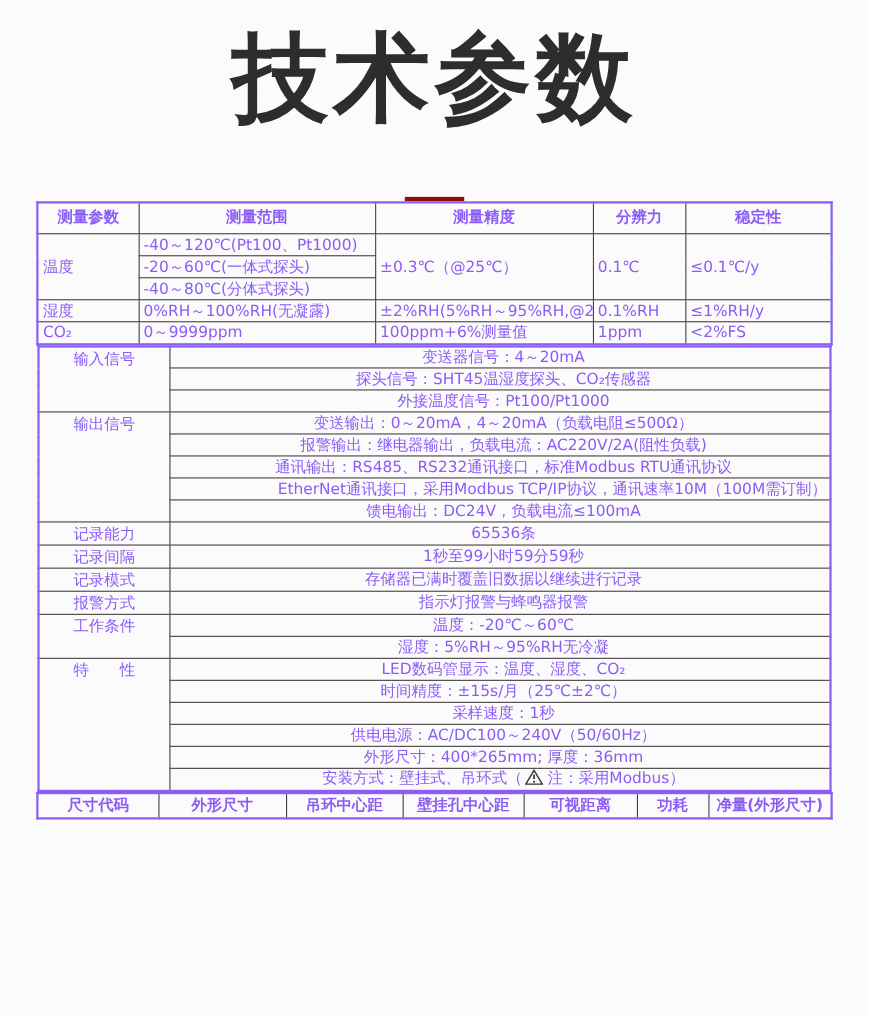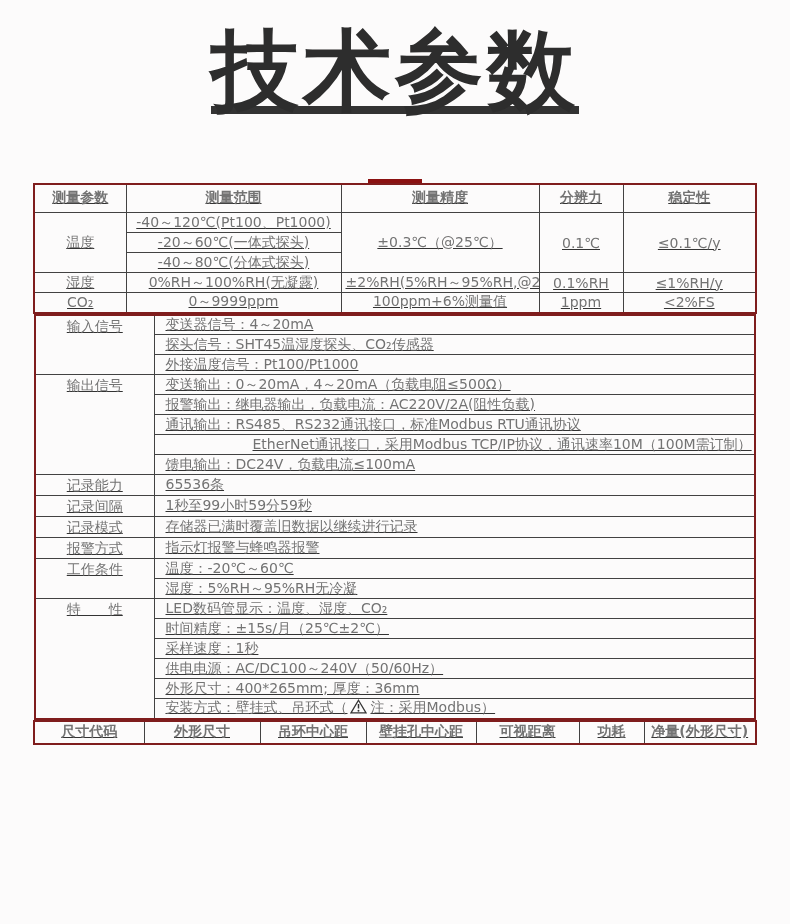--- a/index.html
+++ b/index.html
@@ -3,21 +3,21 @@
 <meta charset="utf-8">
 <style>
   * { box-sizing: border-box; margin: 0; padding: 0; }
   html, body {
     width: 790px; height: 924px;
     background: #fcfbfb;
     color: #333333;
     font-family: "DejaVu Sans", sans-serif;
     overflow: hidden;
   }
-  .page { width: 790px; height: 924px; text-decoration: underline; }
+  .page { width: 790px; height: 924px; }
 
   .title {
     text-align: center;
     font-size: 88px;
     line-height: 1.04;
     font-weight: bold;
     letter-spacing: 4px;
     color: #2d2d2d;
     padding-top: 25px;
     white-space: nowrap;
@@ -26,47 +26,47 @@
     width: 54px; height: 4px;
     background: #8b1111;
     margin: 62px auto 0 auto;
   }
 
   table.tbl {
     border-collapse: collapse;
     table-layout: fixed;
     width: 722px;
     margin: 0 auto;
-    border: 2px solid #7f1d1d;
+    border: 2px solid #8b5cf6;
     font-size: 14px;
-    color: #737373;
+    color: #8b5cf6;
   }
   .tbl th, .tbl td {
     border: 1px solid #424242;
     padding: 0 4px;
     overflow: hidden;
     white-space: nowrap;
   }
   .tbl th { font-weight: bold; text-align: center; }
 
   
   .t1 { margin-top: 47px; }
   .t1 th { height: 29px; font-size: 14px; }
-  .t1 td { height: 20px; text-align: center; }
+  .t1 td { height: 20px; }
 
   
   .t2 { margin-top: 11px; }
   .t2 td { height: 20px; }
   .t2 .cat {
     text-align: center;
     vertical-align: top;
     padding-top: 2px;
     margin-left: 26px;
   }
-  .t2 .val { text-align: left; padding-left: 11px; }
+  .t2 .val { text-align: center; padding-left: 11px; }
   .t2 .indent { padding-left: 98px; }
   .warn-icon { vertical-align: -2px; margin: 0 4px 0 2px; }
 
   
   .t3 { margin-top: 13px; }
   .t3 th { height: 23px; margin-top: 40px; }
   .t3 td { height: 24px; text-align: center; }
 </style>
 </head>
 <body>

